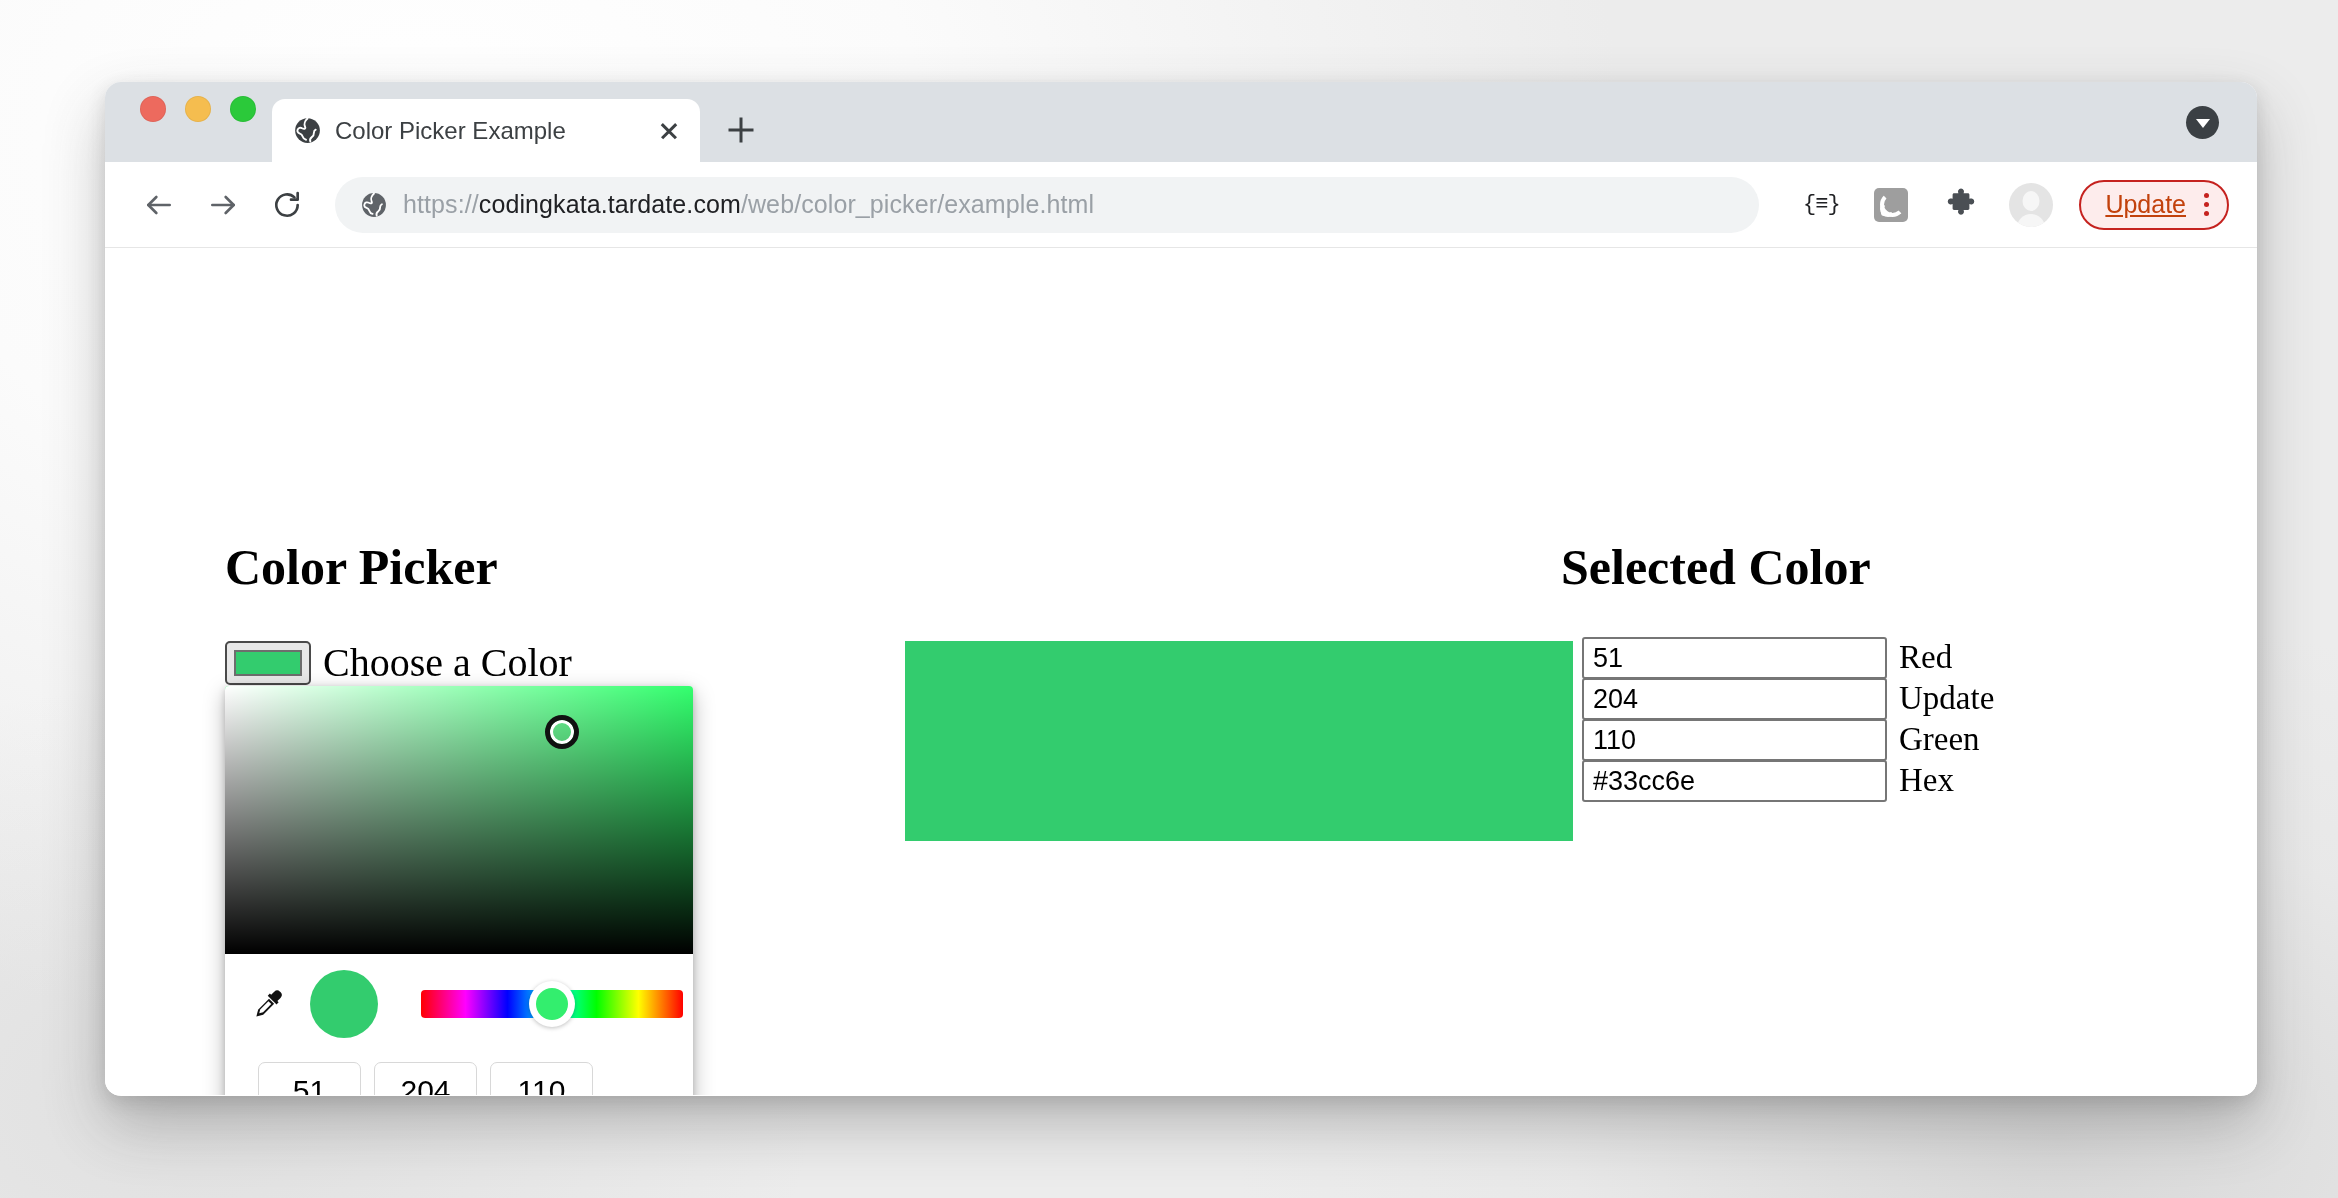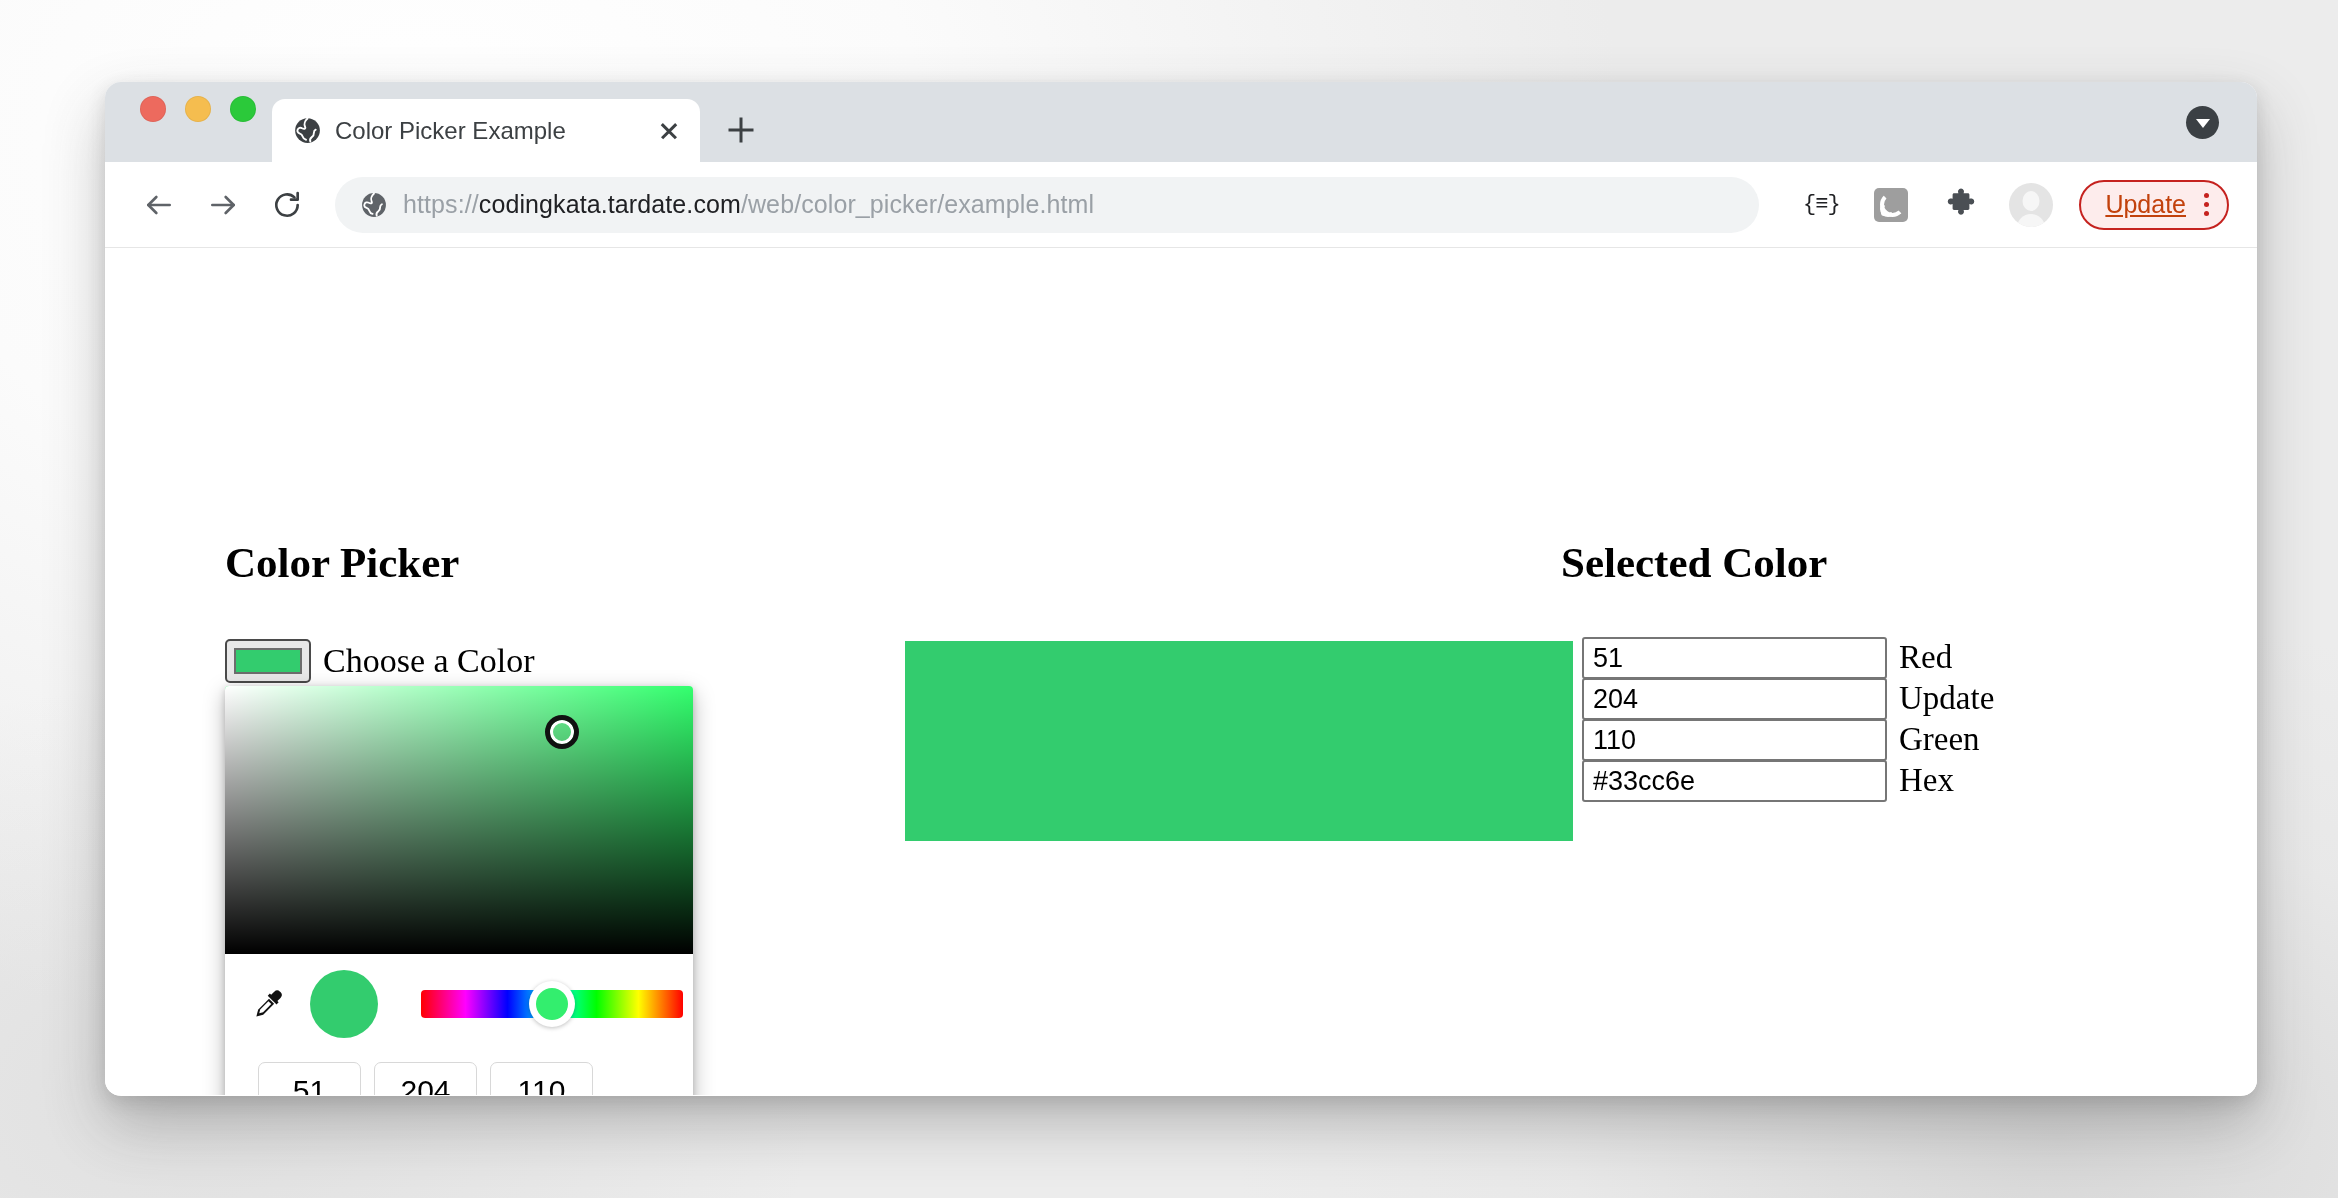--- a/index.html
+++ b/index.html
@@ -257,21 +257,21 @@
     position: relative;
     height: calc(1014px - 80px - 87px);
     background: #ffffff;
     overflow: hidden;
   }
 
   h2.page-heading {
     position: absolute;
     font-family: "Liberation Serif", serif;
     font-weight: bold;
-    font-size: 43px;
+    font-size: 50px;
     color: #000000;
     white-space: nowrap;
   }
   #heading-picker   { left: 120px;  top: 290px; }
   #heading-preview  { left: 800px;  top: 290px; }
   #heading-selected { left: 1456px; top: 290px; }
 
   #choose-row {
     position: absolute;
     left: 120px;
@@ -287,21 +287,21 @@
     border: 2px solid #4a4a4a;
     border-radius: 5px;
     display: flex; align-items: center; justify-content: center;
   }
   #color-input-swatch .inner {
     width: 68px; height: 26px;
     border: 2px solid #6d6d6d;
   }
   #choose-label {
     font-family: "Liberation Serif", serif;
-    font-size: 34px;
+    font-size: 40px;
     color: #000;
     white-space: nowrap;
   }
 
   
   #picker-popup {
     position: absolute;
     left: 120px;
     top: 438px;
     width: 468px;

